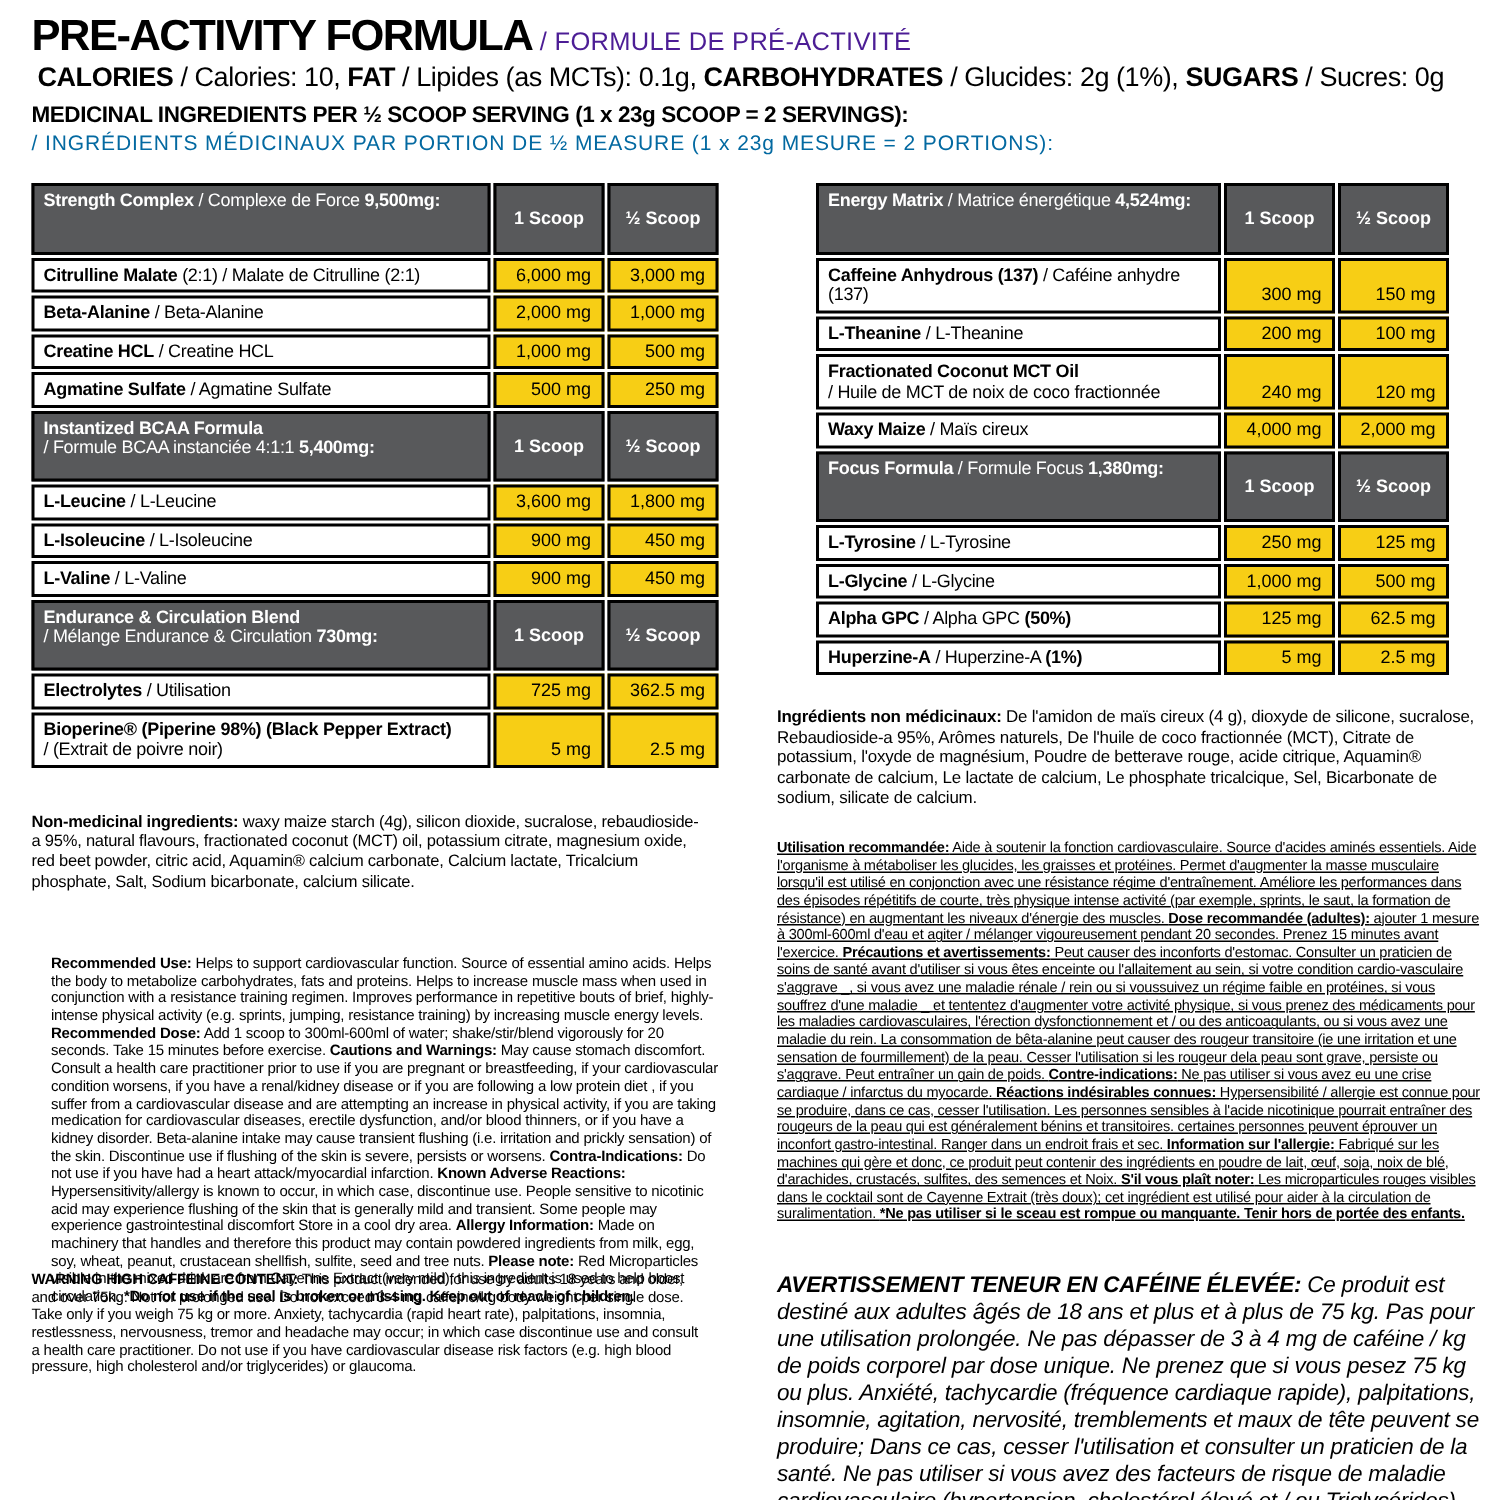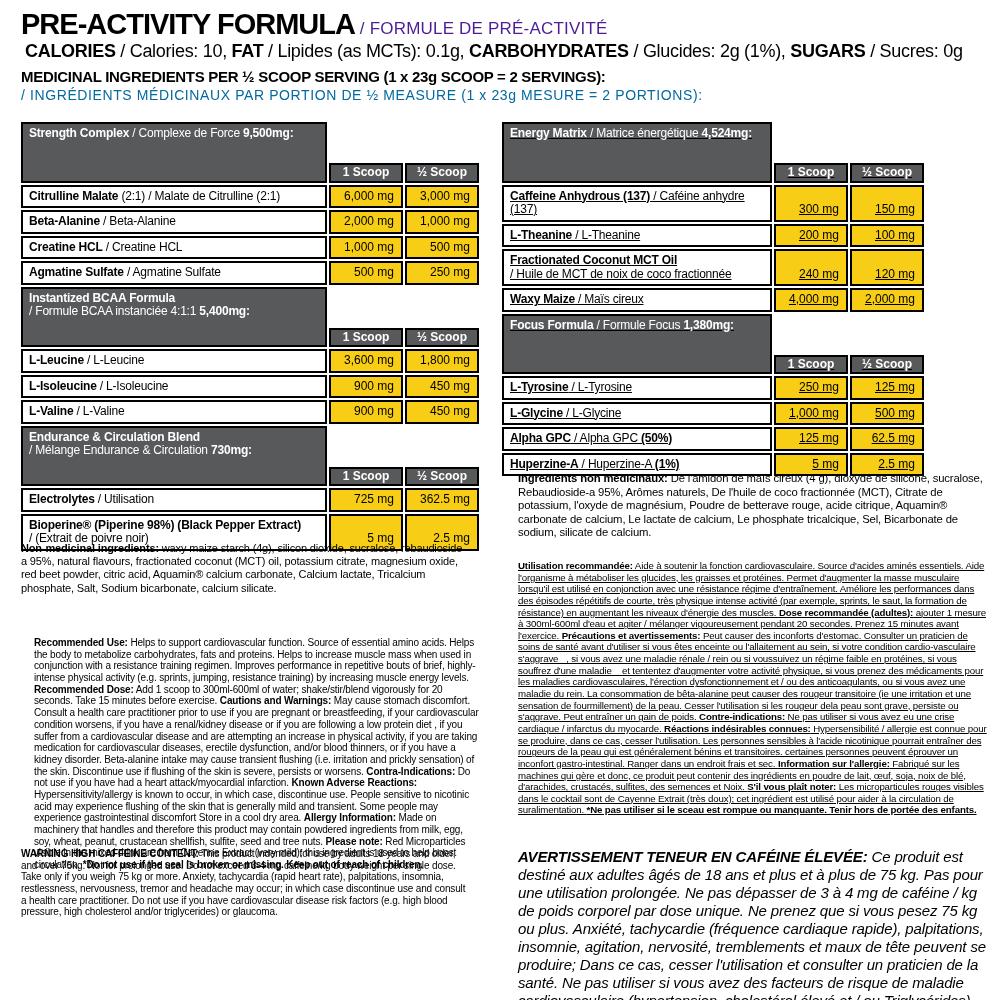--- a/index.html
+++ b/index.html
@@ -12,32 +12,32 @@
   #title-line { left:21px; top:8px; white-space:nowrap; }
   #product-title { font-size:29px; font-weight:bold; letter-spacing:-1px; }
   #product-title-fr { font-size:17px; letter-spacing:0.2px; color:#4c1d95; }
   #nutrition-line { left:25px; top:41px; font-size:18px; letter-spacing:-0.3px; white-space:nowrap; }
   #serving-en { left:21px; top:68px; font-size:15px; font-weight:bold; letter-spacing:-0.3px; white-space:nowrap; }
   #serving-fr { left:21px; top:87px; font-size:14px; letter-spacing:0.6px; color:#0369a1; white-space:nowrap; }
 
   
   .ing-table { top:122px; display:flex; flex-direction:column; gap:2px; }
   #table-left { left:21px; width:458px; }
-  #table-right { left:502px; width:422px;text-decoration:underline; }
+  #table-right { left:544px; width:422px; }
   .trow { display:flex; gap:2px; align-items:stretch; }
   .cell { border:2px solid var(--border, #000); }
   .cell.name { flex:1; padding:3px 6px; font-size:12px; line-height:13.5px;
     letter-spacing:-0.2px; white-space:pre-line; background:#fff; display:flex;
     flex-direction:column; justify-content:flex-start; }
   .cell.name .inner { display:block; }
   .cell.val { width:74px; display:flex; align-items:flex-end; justify-content:flex-end;
     padding:3px 7px; font-size:12px; line-height:13.5px; background:var(--value-bg,#F7CE15); }
   .trow.head .cell.name { background:var(--header-bg,#58595B); color:#fff; }
   .trow.head .cell.val { background:var(--header-bg,#58595B); color:#fff; font-weight:bold;
-    align-items:center; justify-content:center; padding:1px 2px;margin-top:41px; }
+    align-items:center; justify-content:center; padding:15px 2px; }
 
   
   .para { line-height:1.18; letter-spacing:-0.15px; }
   #p-nonmed   { left:21px;  top:542px; width:447px; font-size:11px;  line-height:1.2; }
   #p-recuse   { left:21px;  top:637px; width:447px; font-size:10px;  line-height:1.17;margin-left:13px; }
   #p-warn     { left:21px;  top:848px; width:447px; font-size:10px;  line-height:1.17; }
   #p-ingfr    { left:518px; top:472px; width:470px; font-size:11.3px; line-height:1.2; }
   #p-utilfr   { left:518px; top:560px; width:472px; font-size:9.7px; line-height:1.2;text-decoration:underline; }
   #p-avertfr  { left:518px; top:848px; width:472px; font-size:15px; line-height:1.2;font-style:italic; }
 </style>

